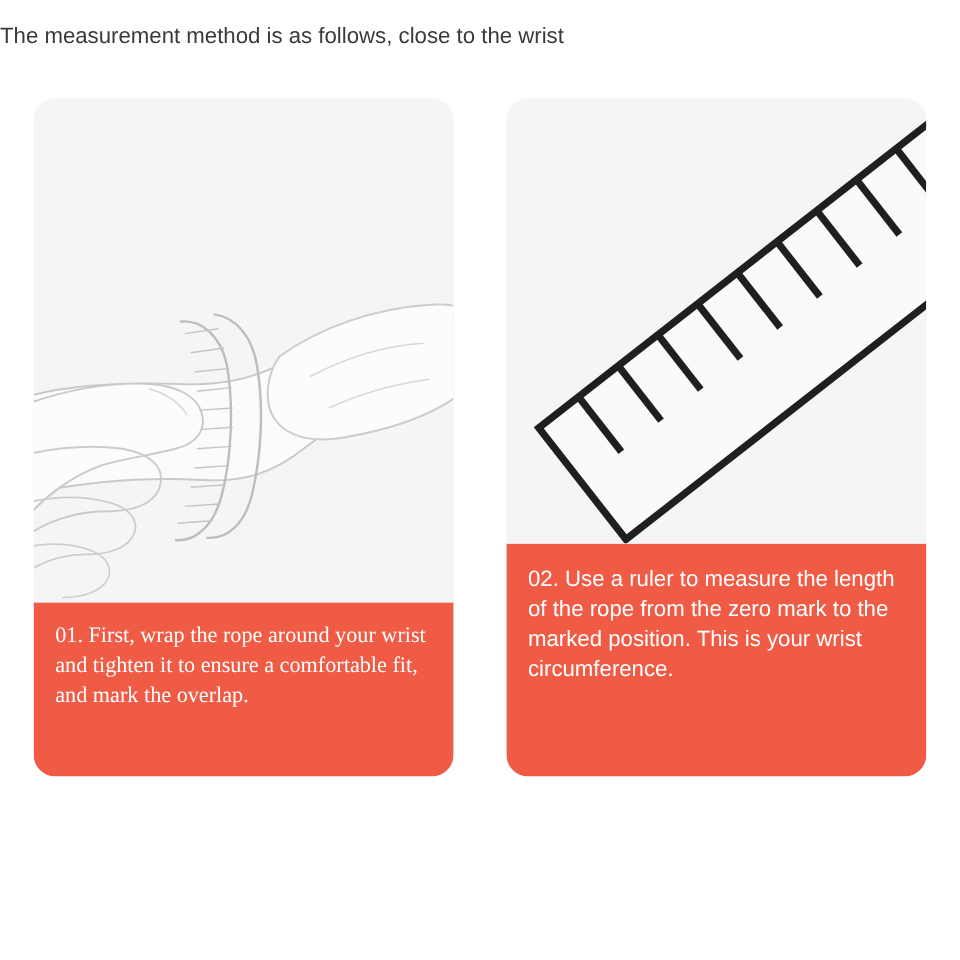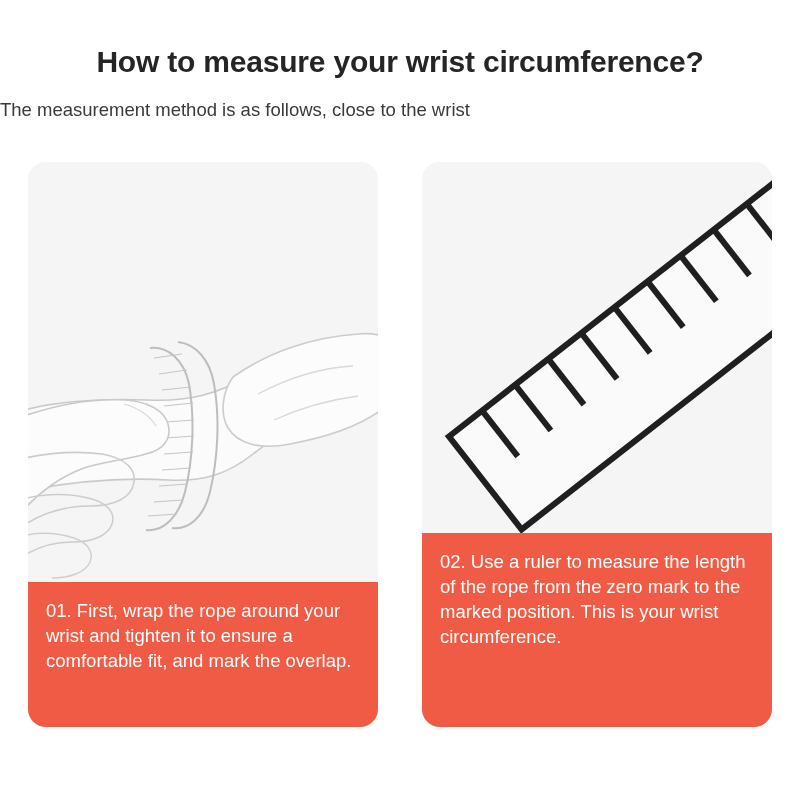--- a/index.html
+++ b/index.html
@@ -67,31 +67,30 @@
     height: 100%;
   }
   .card-caption {
     background: #ef5b45;
     color: #ffffff;
     font-size: 18.5px;
     line-height: 1.36;
     padding: 16px 16px 16px 18px;
     box-sizing: border-box;
   }
-  .card-1 .card-caption { height: 145px; }
+  .card-1 .card-caption { height: 145px; font-family: Liberation Serif, serif; }
   .card-2 .card-caption { height: 209px; }
   .card-1 .card-illustration { height: 420px; }
   .card-2 .card-illustration { height: 404px; }
 </style>
 </head>
 <body>
 
 <div class="page">
 
-  <h1 class="heading">How to measure your wrist circumference?</h1>
   <p class="subheading">The measurement method is as follows, close to the wrist</p>
 
   <div class="cards">
 
     <div class="card card-1">
       <div class="card-illustration">
         <svg viewBox="0 0 350 420" preserveAspectRatio="xMidYMid slice" aria-hidden="true">
           <rect x="0" y="0" width="350" height="420" fill="#f5f5f5"></rect>
 
           <path d="M-10,330 C40,320 90,315 140,318 C175,320 200,312 225,292 C255,268 290,252 330,250 L360,248 L360,180 L320,182 C280,186 248,198 220,214 C190,232 160,240 120,238 C70,236 20,240 -10,250 Z" fill="#fbfbfb" stroke="#c9c9c9" stroke-width="1.6"></path>

